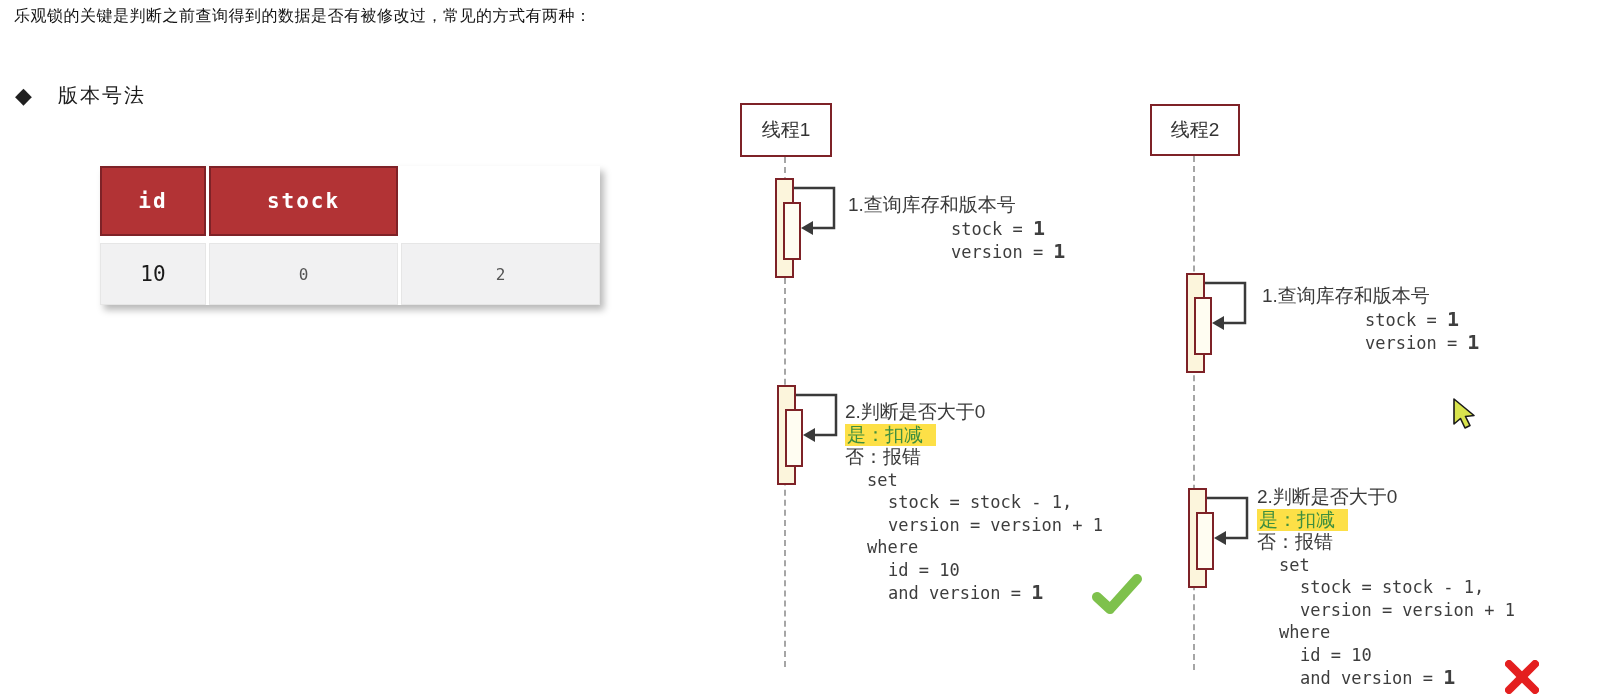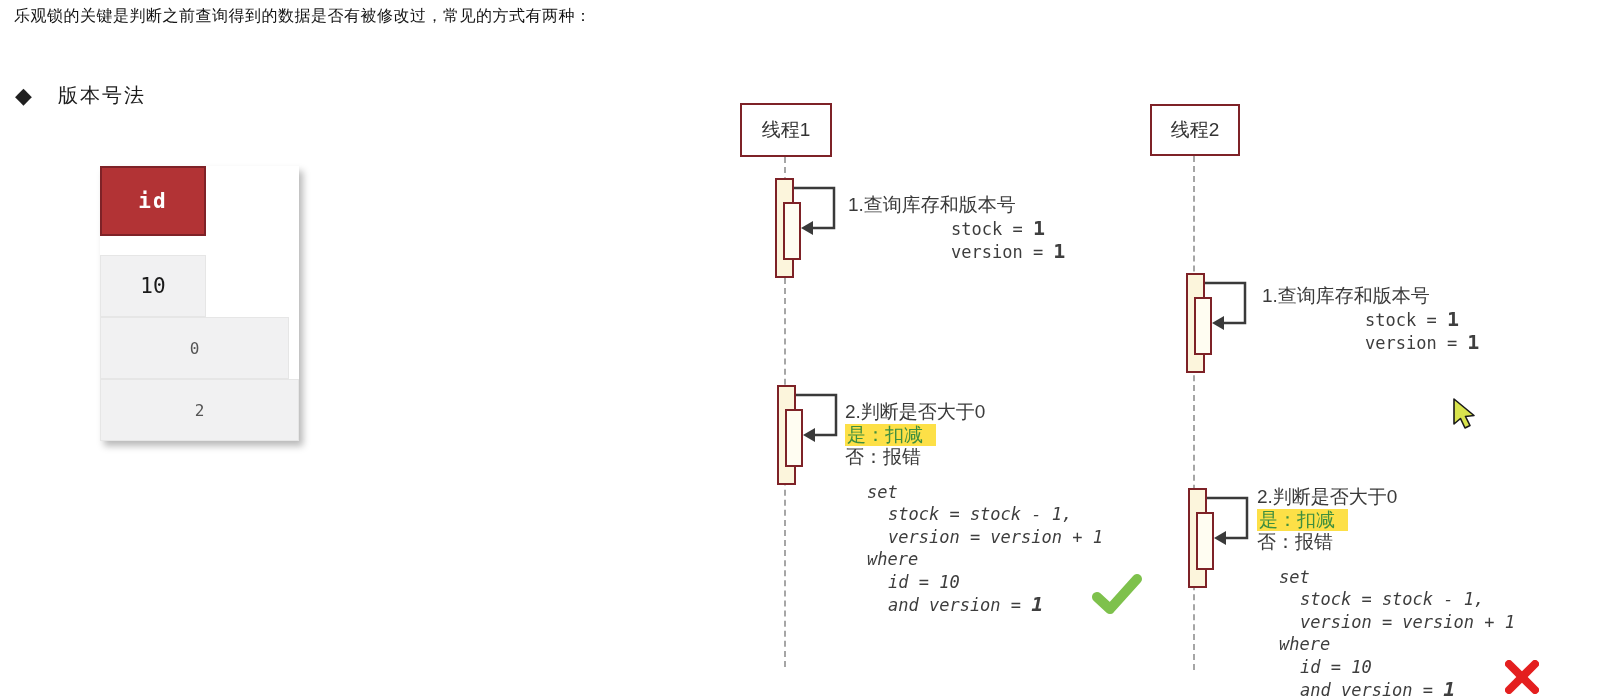--- a/index.html
+++ b/index.html
@@ -13,21 +13,21 @@
     color:#141414;white-space:nowrap;letter-spacing:.5px;
   }
   .section-heading{
     position:absolute;left:15px;top:82px;display:flex;align-items:center;
   }
   .section-heading .diamond{font-size:22px;color:#1f1f1f;margin-right:26px;}
   .section-heading .htext{font-size:20px;font-weight:normal;color:#1c1c1c;letter-spacing:2px;}
   
   .dtable{position:absolute;left:100px;top:166px;box-shadow:4px 5px 7px rgba(0,0,0,.28);}
   .dt-row{display:flex;column-gap:3px;}
-  .dt-row + .dt-row{margin-top:19px;flex-direction:column;}
+  .dt-row + .dt-row{margin-top:7px;}
   .dt-hcell{
     box-sizing:border-box;height:70px;background:#b23335;border:2px solid #7e2227;
     color:#fff;font-family:"DejaVu Sans Mono",monospace;font-weight:bold;font-size:21px;
     letter-spacing:2px;display:flex;align-items:center;justify-content:center;
   }
   .dt-cell{
     box-sizing:border-box;height:62px;background:#f1f1f2;border:1px solid #e6e6e6;
     font-family:"DejaVu Sans Mono",monospace;display:flex;align-items:center;justify-content:center;
   }
   .w1{width:106px}.w2{width:189px}.w3{width:199px}
@@ -42,21 +42,21 @@
   .activation{position:absolute;width:70px;height:100px;}
   .act-outer{position:absolute;left:0;top:0;width:19px;height:100px;box-sizing:border-box;
     background:#fcf5dc;border:2px solid #7e2227;}
   .act-inner{position:absolute;left:8px;top:24px;width:18px;height:58px;box-sizing:border-box;
     background:#fffdf2;border:2px solid #7e2227;}
   .loop-arrow{position:absolute;left:19px;top:6px;}
   
   .anno{position:absolute;font-size:19px;line-height:22.5px;color:#3a3a3a;white-space:nowrap;}
   .code{font-family:"DejaVu Sans Mono",monospace;font-size:17px;color:#3d3d3d;}
   .pad-val{padding-left:103px;}
-  .sqlblock{margin-top:12px;font-style:italic;}
+  .sqlblock{}
   .ind1{padding-left:22px;}
   .ind2{padding-left:43px;}
   b.val{font-family:"DejaVu Sans Mono",monospace;font-size:20px;font-weight:bold;color:#3f3f3f;}
   .hl{background:#fde047;color:#3f8f3f;padding:0 13px 1px 2px;}
   .result-icon{position:absolute;}
 </style>
 </head>
 <body>
 
 <div id="stage">
@@ -64,20 +64,21 @@
   <div class="page-title">乐观锁的关键是判断之前查询得到的数据是否有被修改过，常见的方式有两种：</div>
 
   <div class="section-heading">
     <span class="diamond">◆</span>
     <span class="htext">版本号法</span>
   </div>
 
   <div class="dtable">
     <div class="dt-row">
       <div class="dt-hcell w1">id</div>
+      <div class="dt-hcell w2">stock</div>
     </div>
     <div class="dt-row">
       <div class="dt-cell w1 cell-big">10</div>
       <div class="dt-cell w2 cell-sm">0</div>
       <div class="dt-cell w3 cell-sm">2</div>
     </div>
   </div>
 
   <div class="thread-box" style="left:740px;top:103px;width:92px;height:54px;">
     <span>线程1</span>

